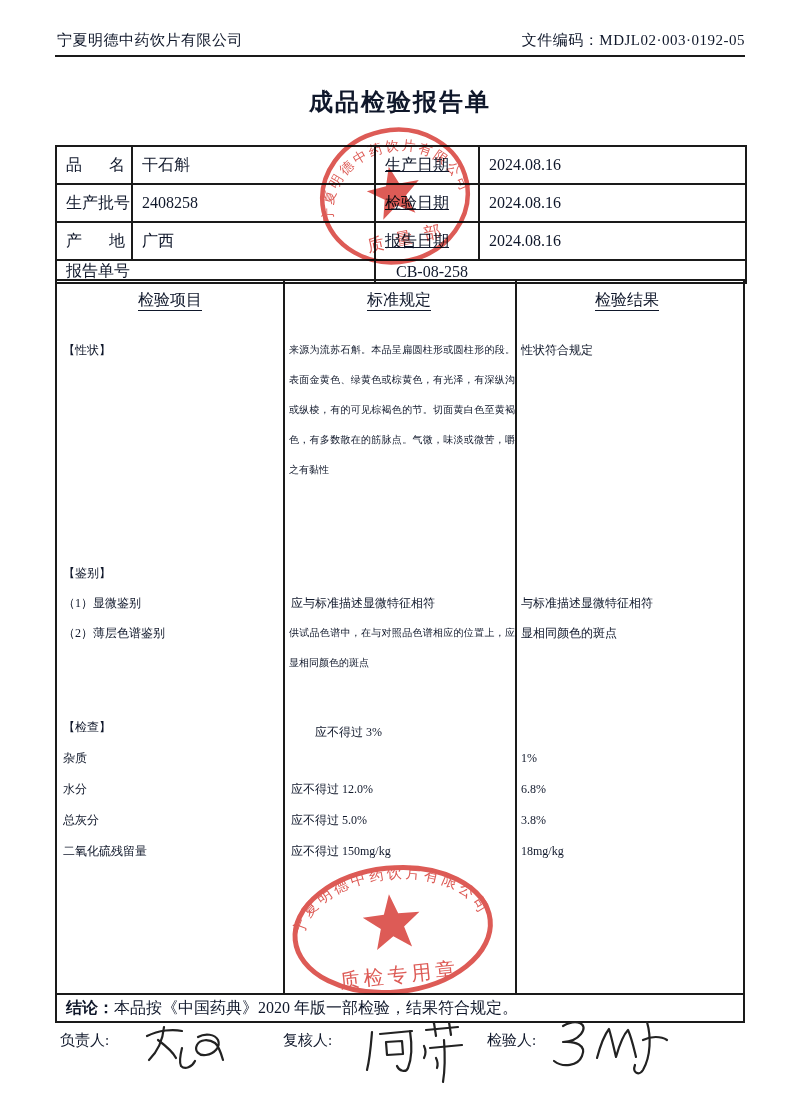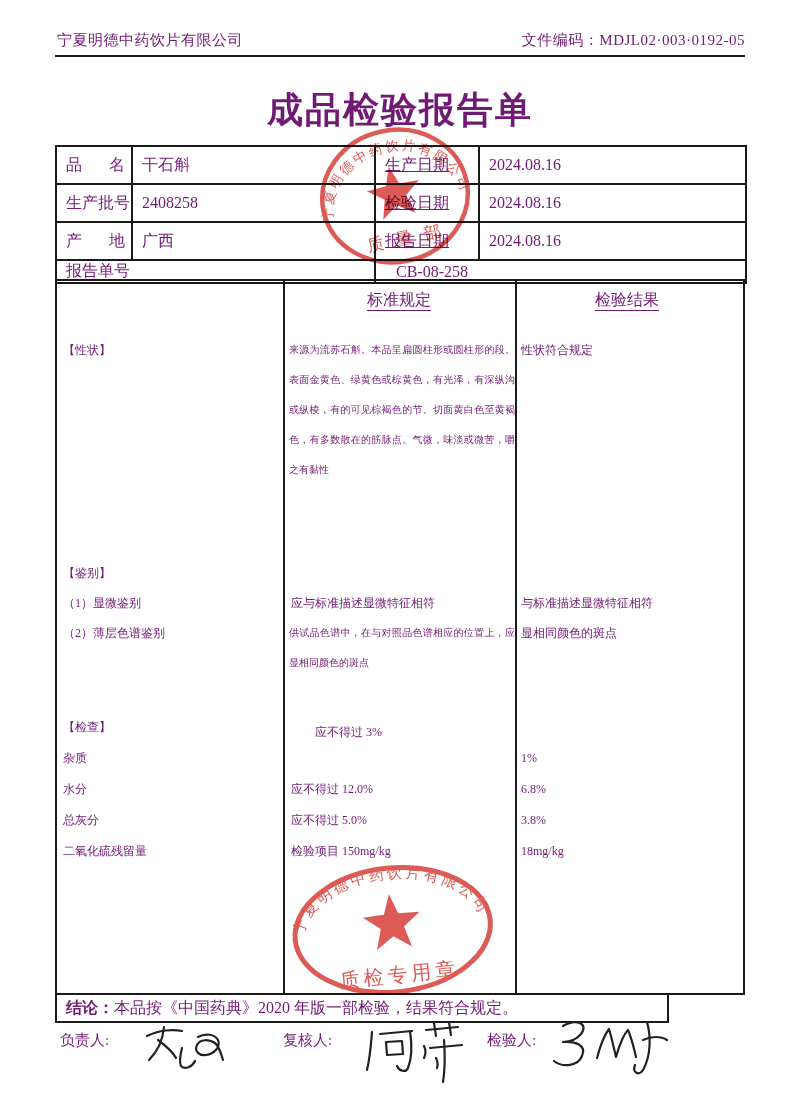--- a/index.html
+++ b/index.html
@@ -1,40 +1,40 @@
 <!DOCTYPE html>
 <html><head>
 <meta charset="utf-8">
 <style>
   html,body{margin:0;padding:0;background:#888;}
-  .page{position:relative;width:800px;height:1101px;background:#fff;color:#701a75;
+  .page{position:relative;width:800px;height:1101px;background:#fff;color:#0f172a;
         font-family:"Liberation Serif","DejaVu Serif",serif;overflow:hidden;margin:0 auto;}
   .hdr{position:absolute;top:31px;left:57px;right:55px;display:flex;justify-content:space-between;
        font-size:15px;letter-spacing:.5px;}
   .hdr-rule{position:absolute;top:55px;left:55px;width:690px;height:2px;background:#1a1a1a;}
-  .title{position:absolute;top:86px;left:0;width:100%;text-align:center;font-size:36px;
+  .title{position:absolute;top:86px;left:0;width:100%;text-align:center;font-size:24px;
          font-weight:bold;letter-spacing:2px;}
   
   table.info{position:absolute;top:145px;left:55px;width:690px;border-collapse:collapse;table-layout:fixed;}
   table.info td{border:2px solid #1a1a1a;font-size:16px;padding:0 9px;height:38px;box-sizing:border-box;
                 overflow:hidden;white-space:nowrap;}
   table.info tr.short td{height:22px;}
   .spread{letter-spacing:27px;}
   .cmid{text-decoration:underline;}
   .repno{padding-left:20px !important;}
   
   .main{position:absolute;top:279px;left:55px;width:690px;height:716px;border:2px solid #1a1a1a;box-sizing:border-box;}
   .vline{position:absolute;top:0;bottom:0;width:2px;background:#1a1a1a;}
   .v1{left:226px;} .v2{left:458px;}
   .blk{position:absolute;font-size:12px;line-height:30px;white-space:nowrap;}
   .para{white-space:normal;text-align:justify;font-size:10px;}
   .chead{position:absolute;top:4px;font-size:16px;line-height:30px;text-align:center;}
   .chead span{text-decoration:underline;text-underline-offset:5px;}
   
-  .concl{position:absolute;top:995px;left:55px;width:614px;height:28px;border:2px solid #1a1a1a;border-top:none;
+  .concl{position:absolute;top:995px;left:55px;width:690px;height:28px;border:2px solid #1a1a1a;border-top:none;
          box-sizing:border-box;font-size:16px;line-height:25px;padding-left:9px;}
   .concl b{font-weight:bold;}
   .sigrow{position:absolute;top:1031px;left:55px;width:690px;height:40px;font-size:15px;}
   .siglab{position:absolute;top:0;}
   .sig{position:absolute;}
   .sig path{fill:none;stroke:#222;stroke-width:2.2;stroke-linecap:round;stroke-linejoin:round;}
   
   .stamp{position:absolute;mix-blend-mode:multiply;opacity:.87;}
   .stamp text{font-family:"Liberation Serif","DejaVu Serif",serif;}
 </style>
@@ -81,20 +81,21 @@
       <td colspan="2">报告单号</td>
       <td colspan="2" class="repno">CB-08-258</td>
     </tr>
   </tbody>
     </table>
 
   <div class="main">
     <div class="vline v1"></div>
     <div class="vline v2"></div>
 
+    <div class="chead" style="left:0;width:226px;"><span>检验项目</span></div>
     <div class="chead" style="left:226px;width:232px;"><span>标准规定</span></div>
     <div class="chead" style="left:458px;width:224px;"><span>检验结果</span></div>
 
     <div class="blk" style="left:6px;top:54px;">【性状】</div>
     <div class="blk para" style="left:232px;top:54px;width:226px;">来源为流苏石斛。本品呈扁圆柱形或圆柱形的段。表面金黄色、绿黄色或棕黄色，有光泽，有深纵沟或纵棱，有的可见棕褐色的节。切面黄白色至黄褐色，有多数散在的筋脉点。气微，味淡或微苦，嚼之有黏性</div>
     <div class="blk" style="left:464px;top:54px;">性状符合规定</div>
 
     <div class="blk" style="left:6px;top:277px;">【鉴别】</div>
     <div class="blk" style="left:6px;top:307px;">（1）显微鉴别</div>
     <div class="blk" style="left:234px;top:307px;">应与标准描述显微特征相符</div>
@@ -111,21 +112,21 @@
 
     <div class="blk" style="left:6px;top:493px;">水分</div>
     <div class="blk" style="left:234px;top:493px;">应不得过 12.0%</div>
     <div class="blk" style="left:464px;top:493px;">6.8%</div>
 
     <div class="blk" style="left:6px;top:524px;">总灰分</div>
     <div class="blk" style="left:234px;top:524px;">应不得过 5.0%</div>
     <div class="blk" style="left:464px;top:524px;">3.8%</div>
 
     <div class="blk" style="left:6px;top:555px;">二氧化硫残留量</div>
-    <div class="blk" style="left:234px;top:555px;">检验项目 150mg/kg</div>
+    <div class="blk" style="left:234px;top:555px;">应不得过 150mg/kg</div>
     <div class="blk" style="left:464px;top:555px;">18mg/kg</div>
   </div>
 
   <div class="concl">
     <b>结论：</b><span>本品按《中国药典》2020 年版一部检验，结果符合规定。</span>
   </div>
 
   <div class="sigrow">
     <span class="siglab" style="left:5px;">负责人:</span>
     <span class="siglab" style="left:228px;">复核人:</span>

